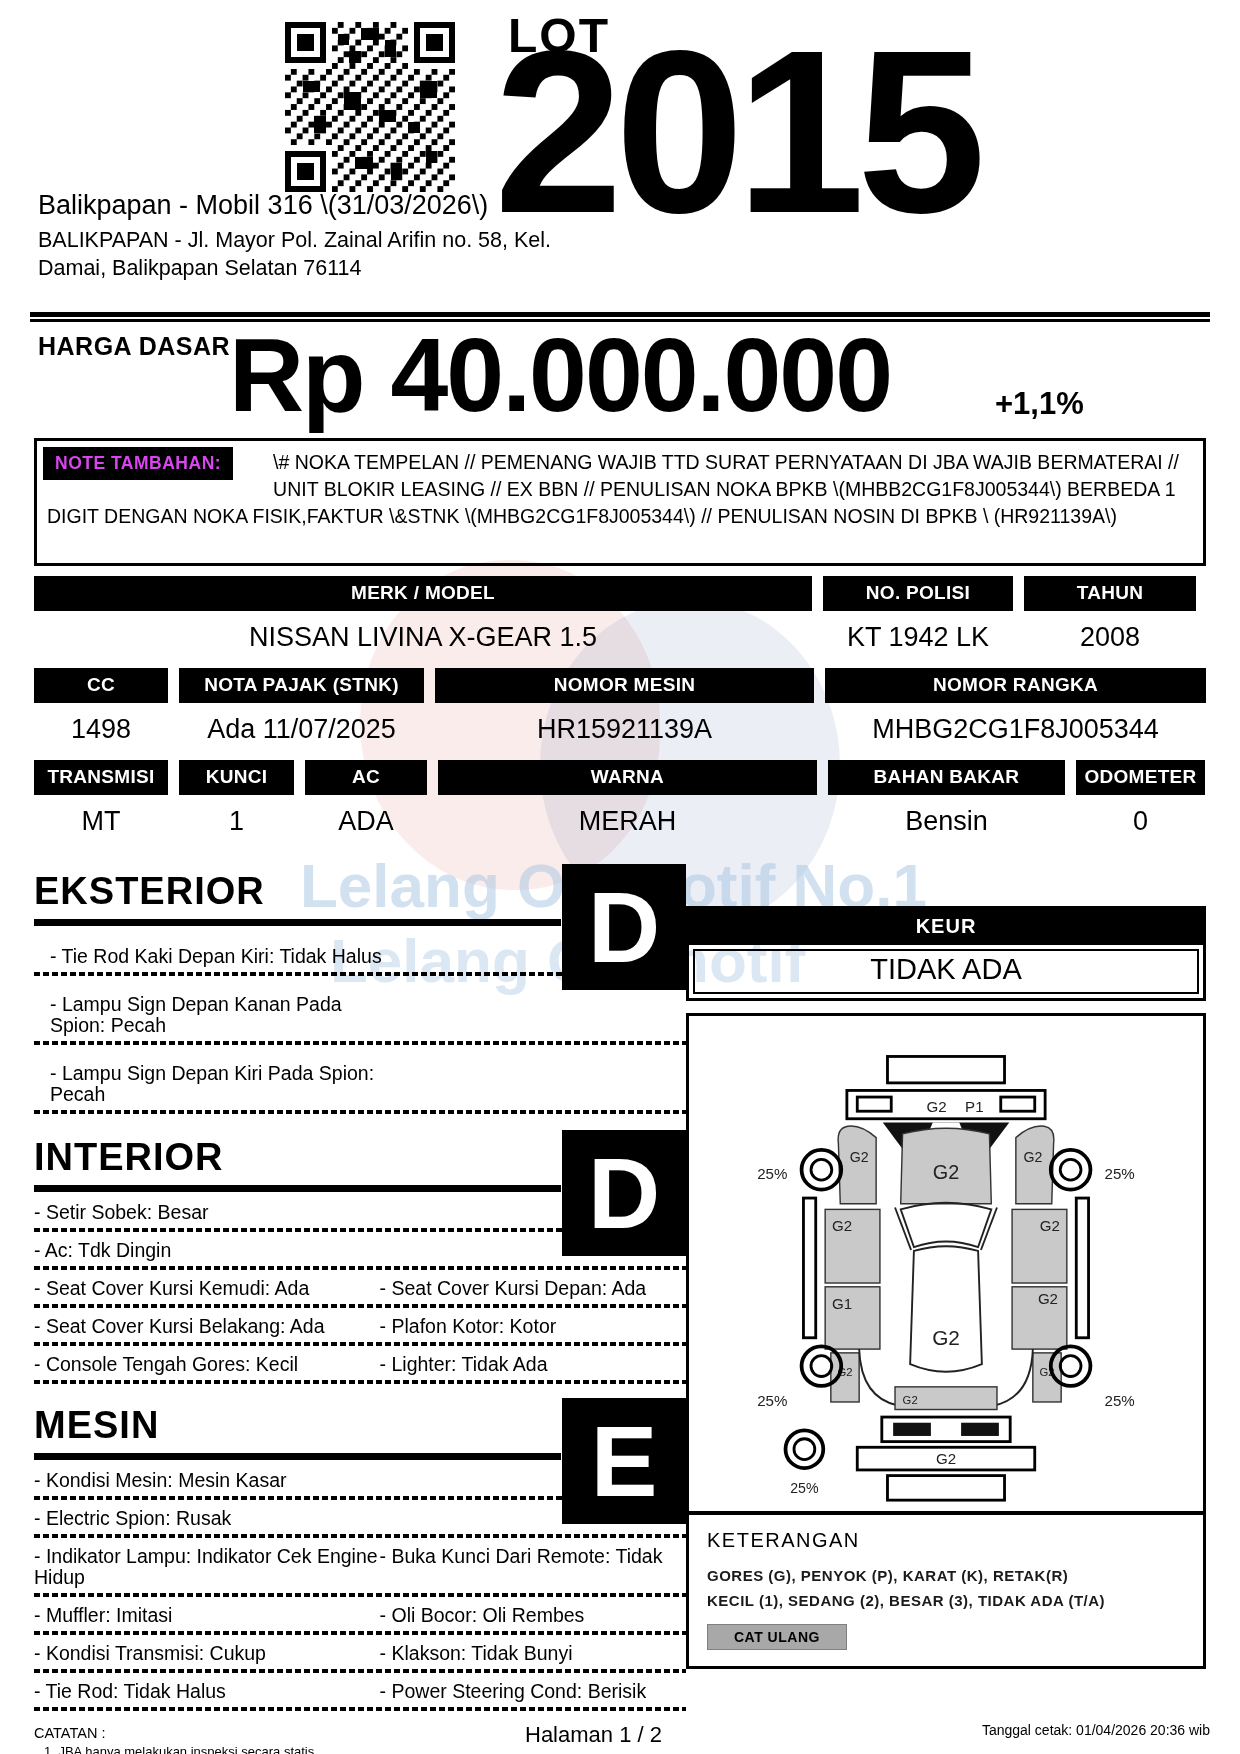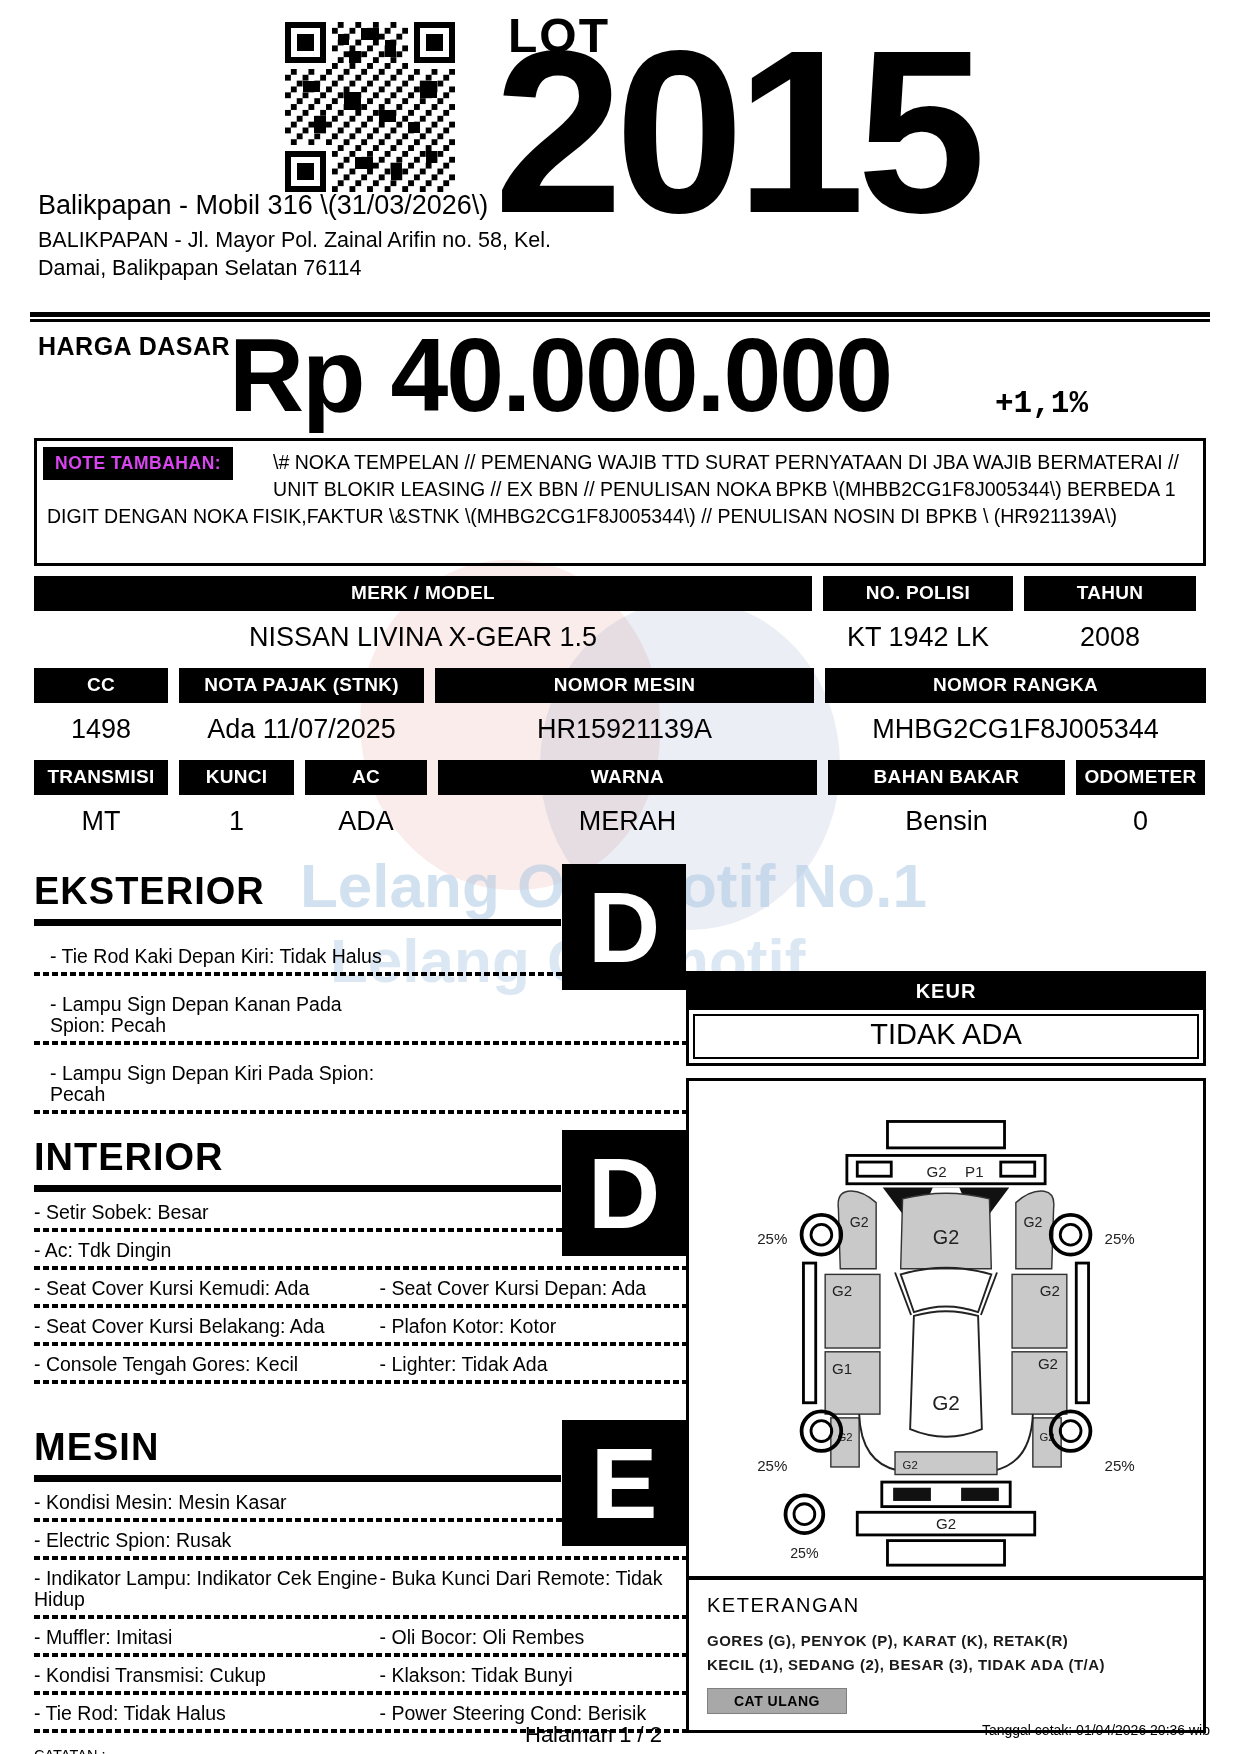--- a/index.html
+++ b/index.html
@@ -22,39 +22,39 @@
   .lot-label  { position:absolute; left:508px; top:8px; font-size:48px; font-weight:bold; letter-spacing:2px; }
   .lot-number { position:absolute; left:494px; top:22px; font-size:232px; font-weight:bold; letter-spacing:-8px; line-height:0.95; }
   .head-text { position:absolute; left:38px; top:190px; }
   .head-title { font-size:27px; margin-bottom:6px; }
   .head-addr  { font-size:21.5px; line-height:1.3; }
   .double-rule { margin:0 30px; height:10px; border-top:5px solid #000; border-bottom:3px solid #000; }
   
   .price-row { position:relative; height:112px; }
   .price-label { position:absolute; left:38px; top:10px; font-size:25px; font-weight:bold; letter-spacing:0.5px; }
   .price-amount { text-align:center; font-size:104px; font-weight:bold; letter-spacing:-2px; line-height:1.02; padding-right:120px; }
-  .price-change { position:absolute; left:995px; top:64px; font-size:31px; font-weight:bold;font-family:Liberation Mono, monospace; }
+  .price-change { position:absolute; left:995px; top:64px; font-size:31px; font-weight:bold; }
   
   .note-box { margin:4px 34px 0; border:3px solid #000; padding:8px 10px 14px; min-height:128px; font-size:19.5px; line-height:1.38; }
   .note-label { float:left; background:#000; color:#d946ef; font-size:17.5px; font-weight:bold; padding:4px 12px 5px; margin:-2px 40px 2px -4px; letter-spacing:0.5px; }
   
   .spec-row { display:grid; column-gap:11px; margin:0 34px; }
   .spec-row.r1 { grid-template-columns:778px 190px 172px; margin-top:10px; }
   .spec-row.r2 { grid-template-columns:134px 245px 379px 381px; margin-top:2px; }
   .spec-row.r3 { grid-template-columns:134px 115px 122px 379px 237px 129px; margin-top:2px; }
   .spec-h { background:#000; color:#fff; font-size:19px; font-weight:bold; text-align:center; padding:6px 2px 7px; letter-spacing:0.3px; }
   .spec-v { font-size:27px; text-align:center; padding:11px 0 13px; white-space:nowrap; }
   
-  .main { display:flex; margin:14px 34px 0; align-items:flex-end; }
+  .main { display:flex; margin:14px 34px 0; align-items:center; }
   .left-col  { width:652px; }
   .right-col { width:520px; }
   .section { position:relative; }
   .section.s1 { margin-top:6px; }
   .section.s2 { margin-top:22px; }
-  .section.s3 { margin-top:42px; }
+  .section.s3 { margin-top:20px; }
   .sec-title { font-size:38px; font-weight:bold; letter-spacing:1px; }
   .sec-rule { width:527px; height:7px; background:#000; margin:6px 0 2px; }
   .item { display:grid; grid-template-columns:53% 47%; font-size:19.5px; padding-top:8px; line-height:21px; }
   .section.s1 .item { padding-top:18px;margin-left:16px; }
   .dashline { height:4px; margin-top:5px; background:repeating-linear-gradient(90deg,#000 0 6px,transparent 6px 9px); }
   .grade { position:absolute; top:-6px; right:0; width:124px; height:126px; background:#000; color:#fff;
            display:flex; align-items:center; justify-content:center; font-size:100px; font-weight:bold; }
   
   .catatan { margin:14px 34px 0; }
   .catatan-title { font-size:14.5px; }

